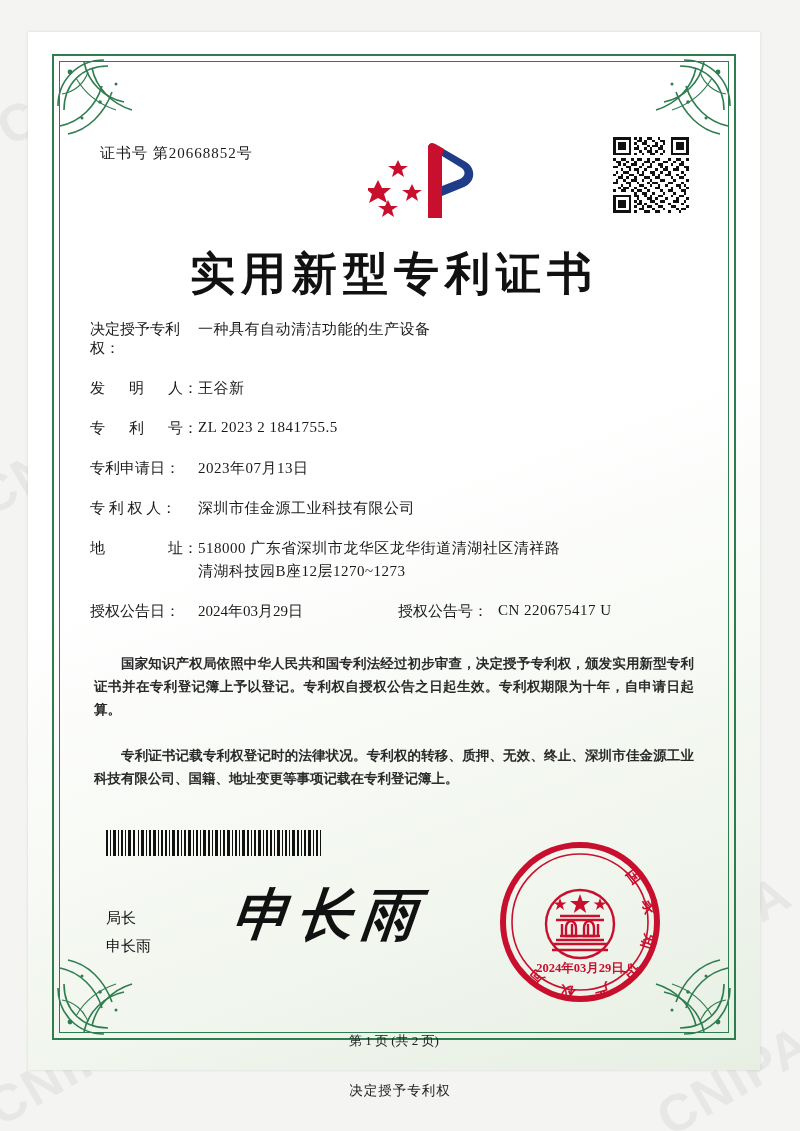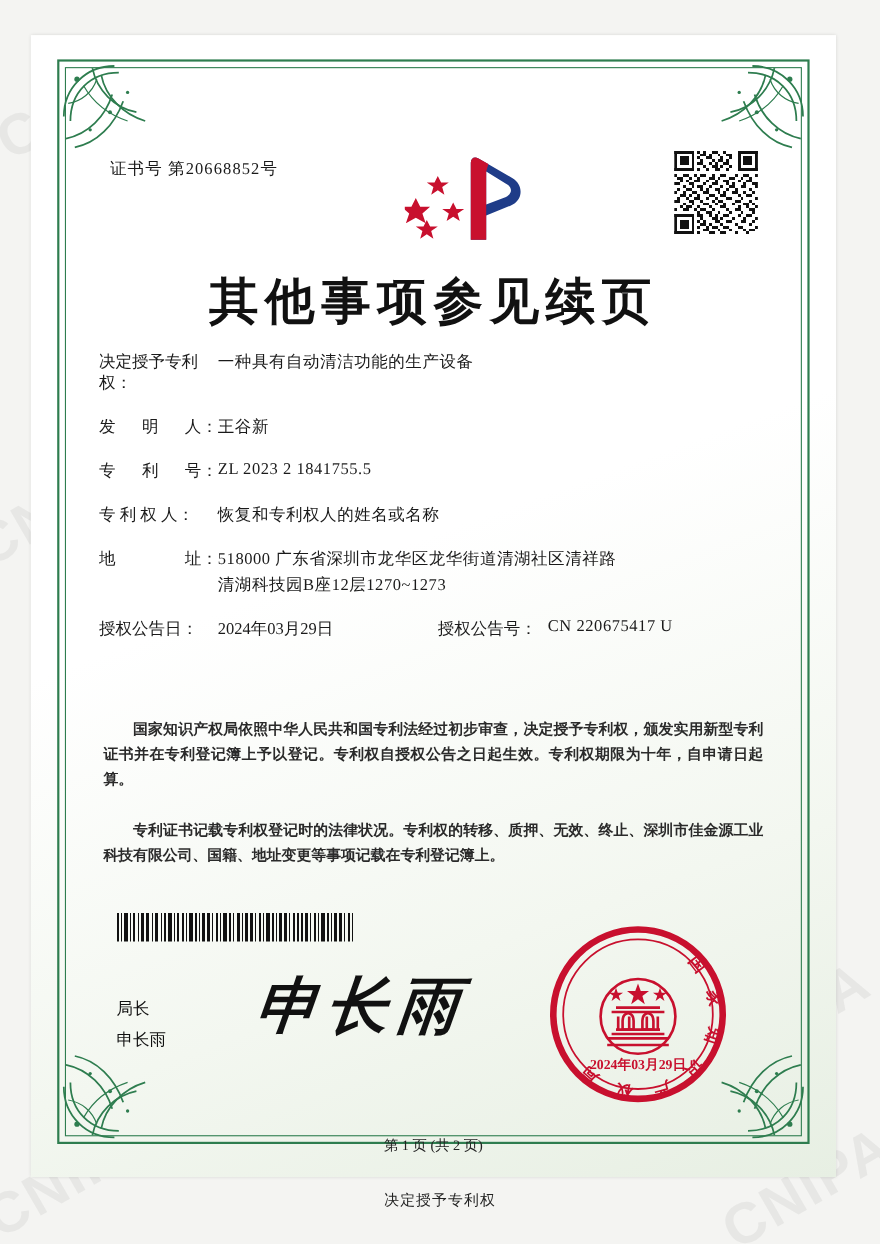--- a/index.html
+++ b/index.html
@@ -434,21 +434,21 @@
           <rect x="26" y="27" width="2" height="1"></rect>
         <rect x="8" y="28" width="1" height="1"></rect>
           <rect x="12" y="28" width="2" height="1"></rect>
           <rect x="16" y="28" width="2" height="1"></rect>
           <rect x="21" y="28" width="1" height="1"></rect>
           <rect x="25" y="28" width="1" height="1"></rect>
       </g>
     </svg>
   </div>
 
-  <div class="title">其他事项参见续页</div>
+  <div class="title">实用新型专利证书</div>
 
   <div class="fields">
 
     <div class="row">
       <div class="lab">决定授予专利权：</div>
       <div class="val">一种具有自动清洁功能的生产设备</div>
     </div>
 
     <div class="row">
       <div class="lab spread">
@@ -461,24 +461,28 @@
 
     <div class="row">
       <div class="lab spread">
         <span>专</span>
         <span>利</span>
         <span>号：</span>
       </div>
       <div class="val">ZL 2023 2 1841755.5</div>
     </div>
 
+    <div class="row">
+      <div class="lab">专利申请日：</div>
+      <div class="val">2023年07月13日</div>
+    </div>
 
     <div class="row">
       <div class="lab">专 利 权 人：</div>
-      <div class="val">恢复和专利权人的姓名或名称</div>
+      <div class="val">深圳市佳金源工业科技有限公司</div>
     </div>
 
     <div class="row">
       <div class="lab spread">
         <span>地</span>
         <span>址：</span>
       </div>
       <div class="val">
         <span>518000 广东省深圳市龙华区龙华街道清湖社区清祥路</span>
         <span class="l2">清湖科技园B座12层1270~1273</span>

